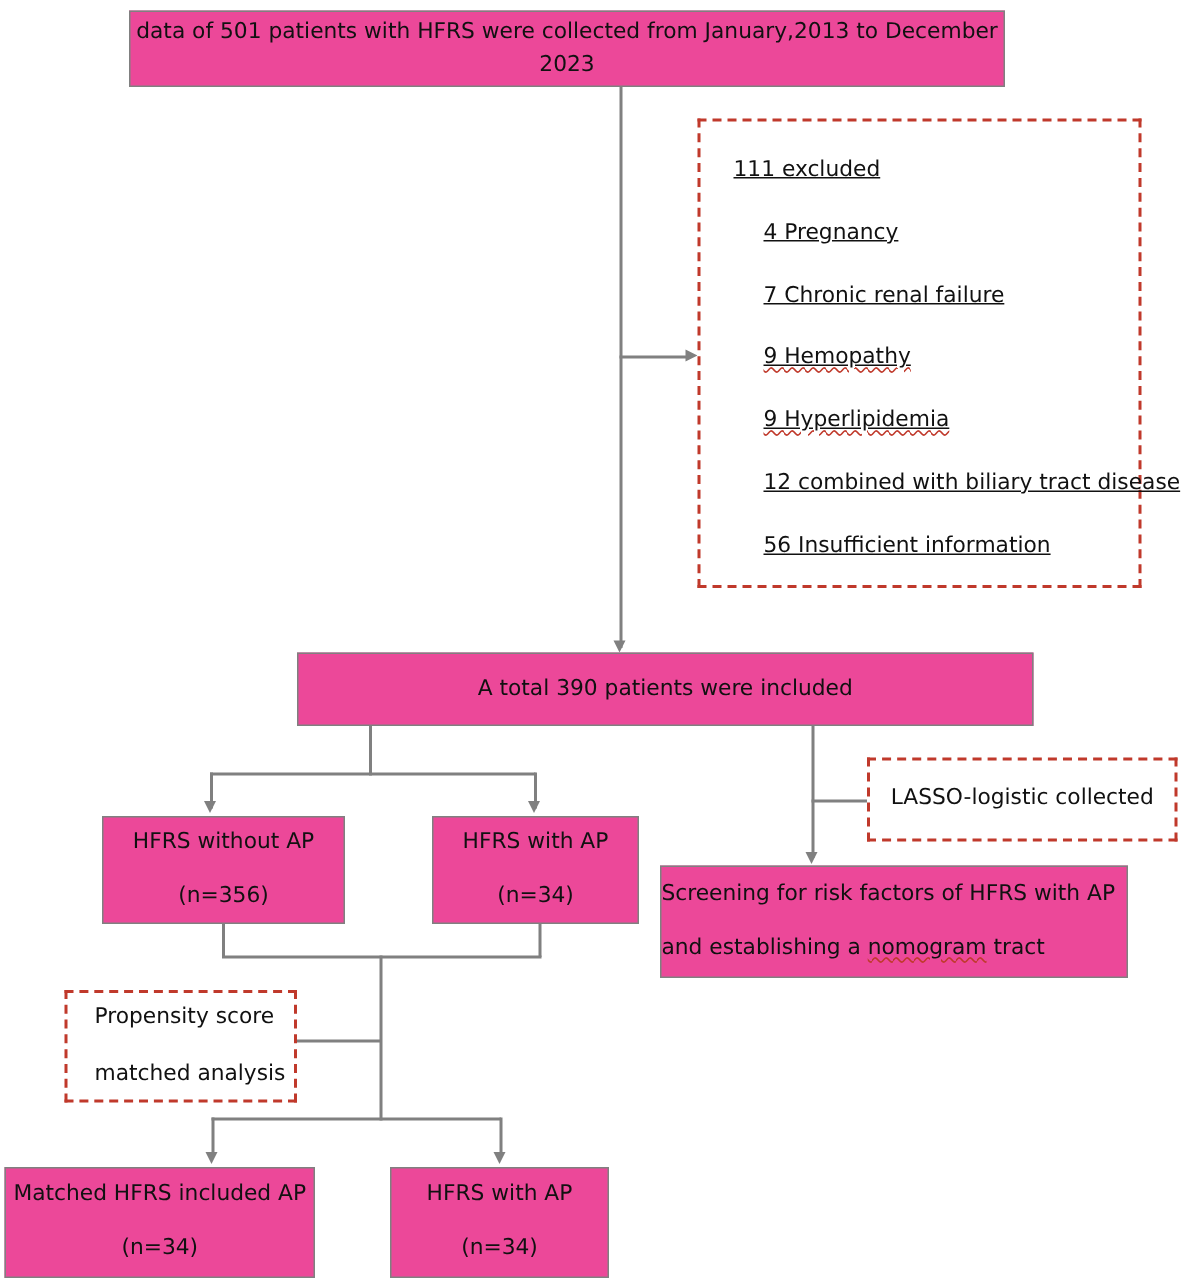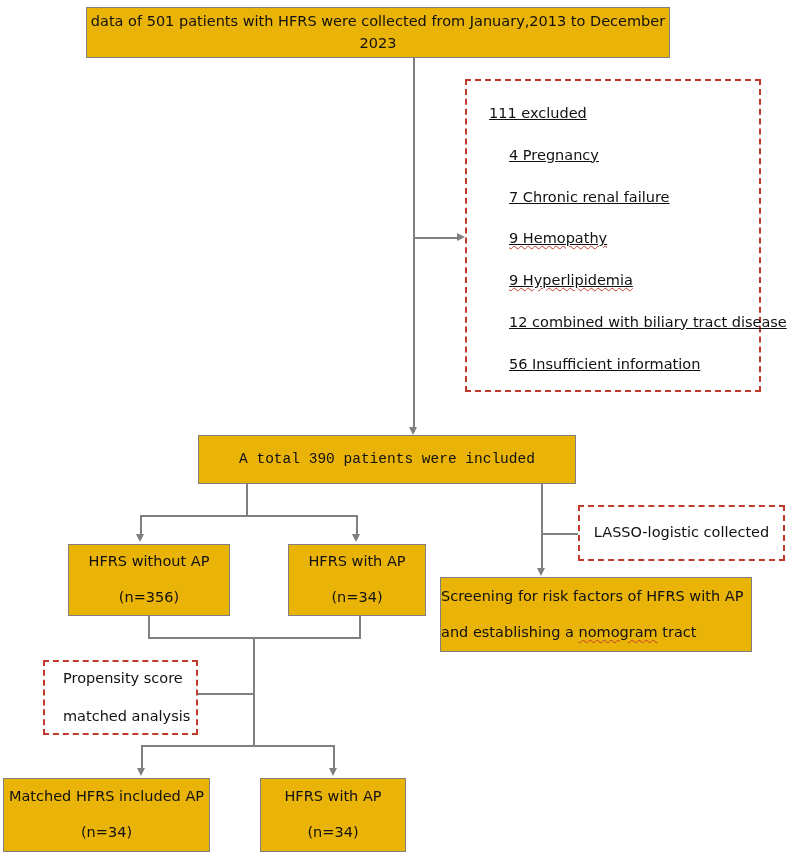--- a/index.html
+++ b/index.html
@@ -12,21 +12,21 @@
     width: 790px;
     height: 854px;
     background: #ffffff;
     font-family: "DejaVu Sans", sans-serif;
     overflow: hidden;
   }
   .box {
     position: absolute;
     box-sizing: border-box;
     border: 1.5px solid #808080;
-    background: #eab308;
+    background: #ec4899;
     display: flex;
     flex-direction: column;
     align-items: center;
     justify-content: center;
     color: #111111;
     font-size: 14.5px;
     line-height: 1.5;
     text-align: center;
   }
   .box .line2 { margin-top: 14px; }
@@ -112,21 +112,21 @@
   <div class="dashbox" id="excluded-box" style="left:465px; top:79px; width:296px; height:313px;text-decoration:underline;">
     <div class="ex-item head">111 excluded</div>
     <div class="ex-item sub">4 Pregnancy</div>
     <div class="ex-item sub">7 Chronic renal failure</div>
     <div class="ex-item sub"><span class="spell">9 Hemopathy</span></div>
     <div class="ex-item sub"><span class="spell">9 Hyperlipidemia</span></div>
     <div class="ex-item sub">12 combined with biliary tract disease</div>
     <div class="ex-item sub">56 Insufficient information</div>
   </div>
 
-  <div class="box" id="included-box" style="left:198px; top:435px; width:378px; height:49px;font-family:Liberation Mono, monospace;">
+  <div class="box" id="included-box" style="left:198px; top:435px; width:491px; height:49px;">
     <div>A total 390 patients were included</div>
   </div>
 
   <div class="ln v" style="left:246px; top:484px; height:33px;"></div>
   <div class="ln h" style="left:140px; top:515px; width:217px;"></div>
   <div class="ln v" style="left:140px; top:515px; height:24px;"></div>
   <div class="arrow-down" style="left:136px; top:534px;"></div>
   <div class="ln v" style="left:356px; top:515px; height:24px;"></div>
   <div class="arrow-down" style="left:352px; top:534px;"></div>
 

